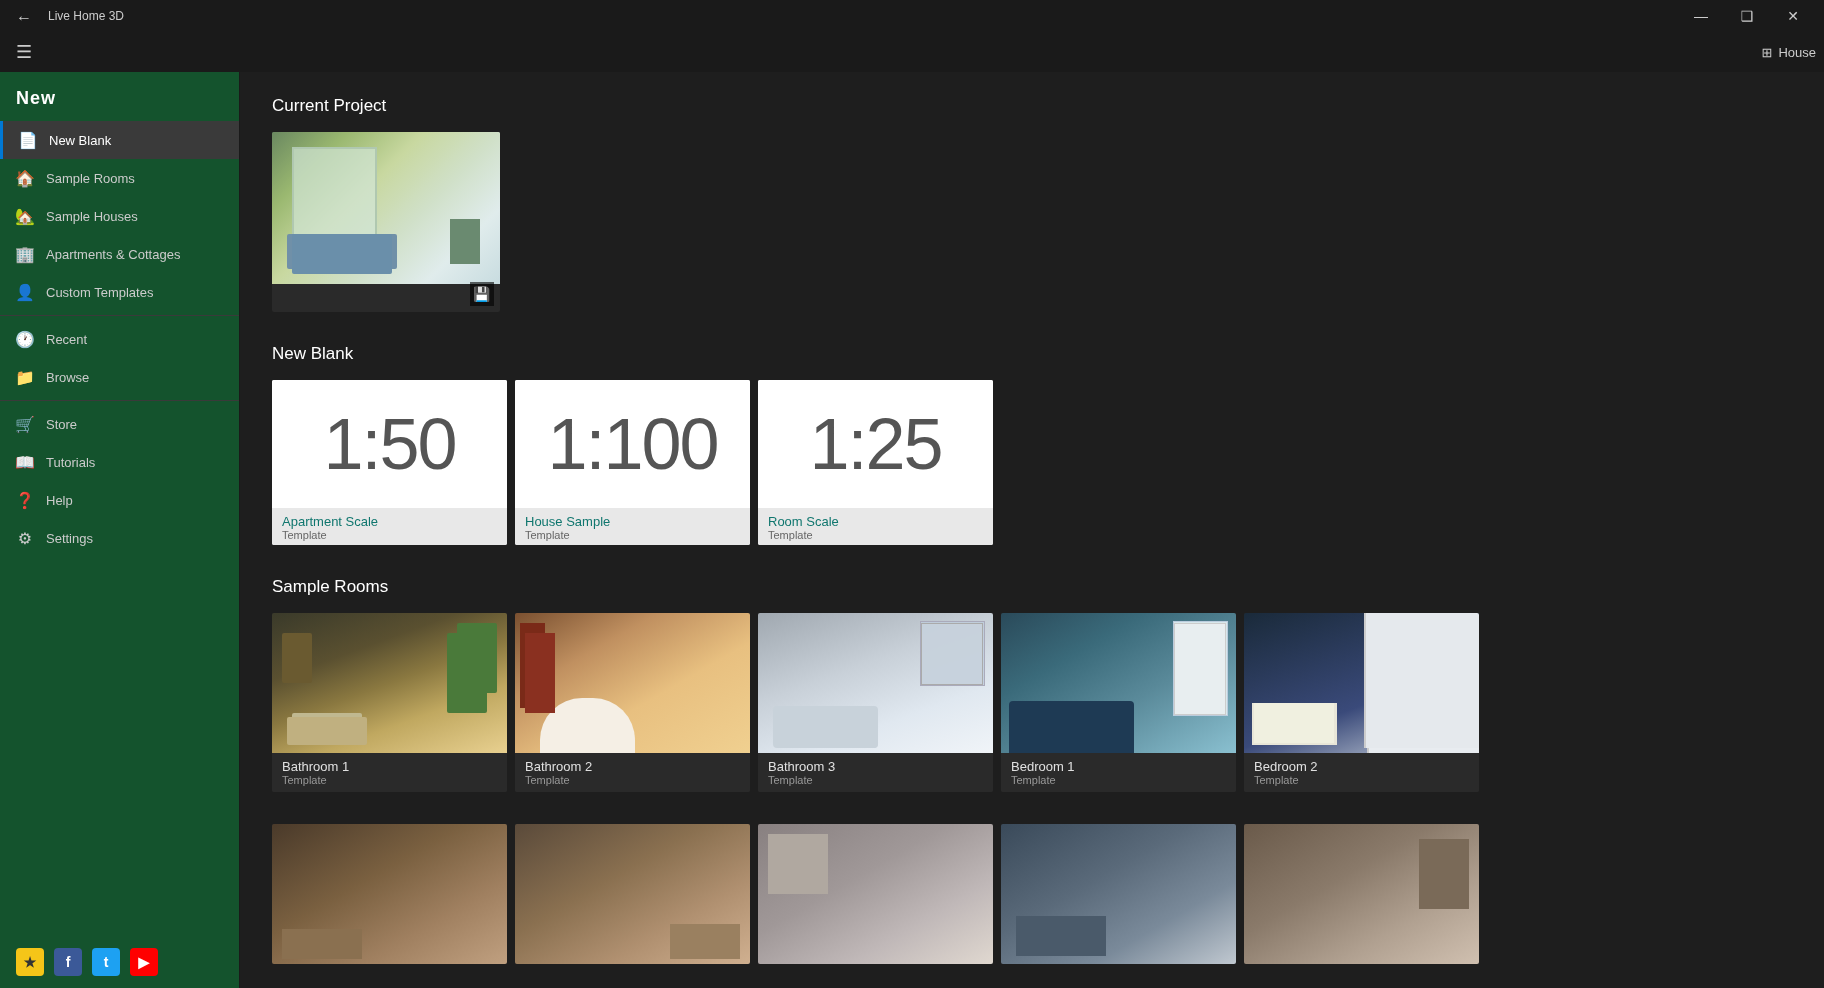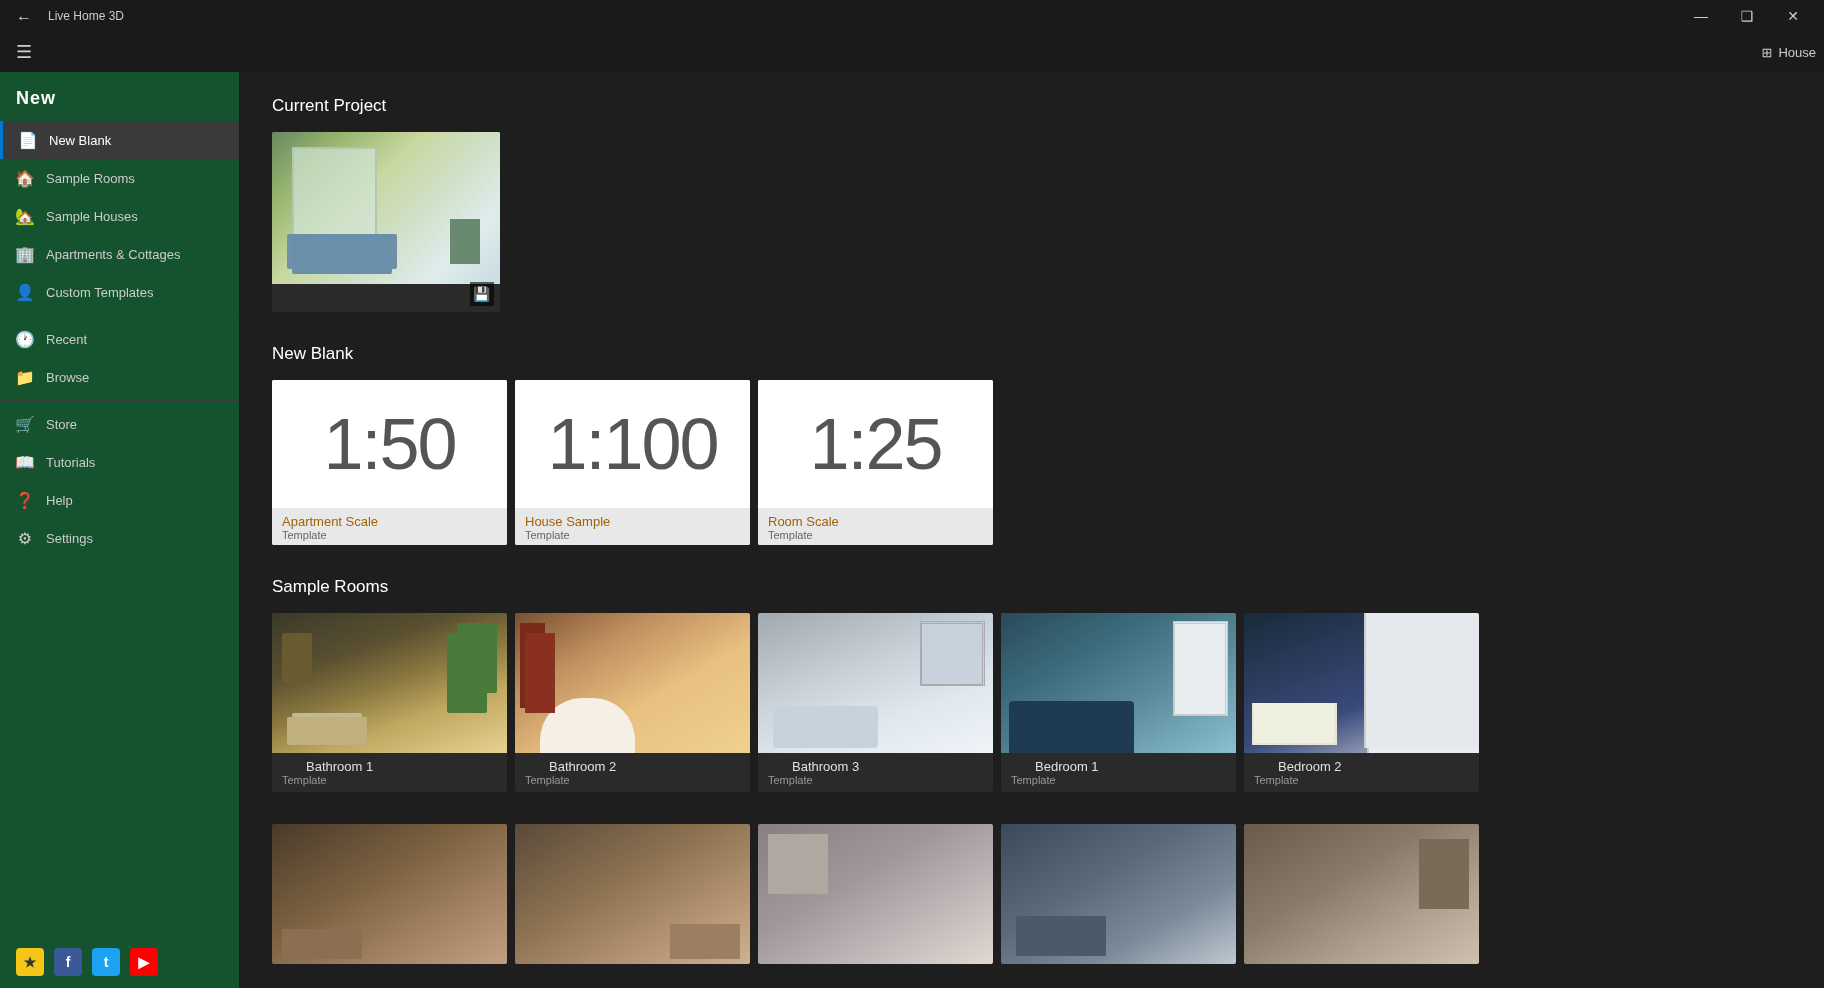--- a/index.html
+++ b/index.html
@@ -232,21 +232,21 @@
       color: #555;
       letter-spacing: -2px;
     }
     .scale-card-footer {
       padding: 6px 10px;
       background: #e8e8e8;
       height: 37px;
     }
     .scale-card-name {
       font-size: 13px;
-      color: #a16207;
+      color: #0f766e;
       font-weight: 500;
     }
     .scale-card-label {
       font-size: 11px;
       color: #666;
     }
 
     
     .room-card {
       width: 235px;
@@ -263,21 +263,20 @@
       position: relative;
     }
     .room-card-footer {
       padding: 6px 10px;
       background: #2a2a2a;
     }
     .room-card-name {
       font-size: 13px;
       color: #e0e0e0;
       font-weight: 500;
-      margin-left: 24px;
     }
     .room-card-label {
       font-size: 11px;
       color: #999;
     }
 
     
     .bath1-bg {
       background: linear-gradient(160deg, #3a3a2a 0%, #5a5030 30%, #8a7840 50%, #c0a860 70%, #e8d090 100%);
       width: 100%; height: 100%;

